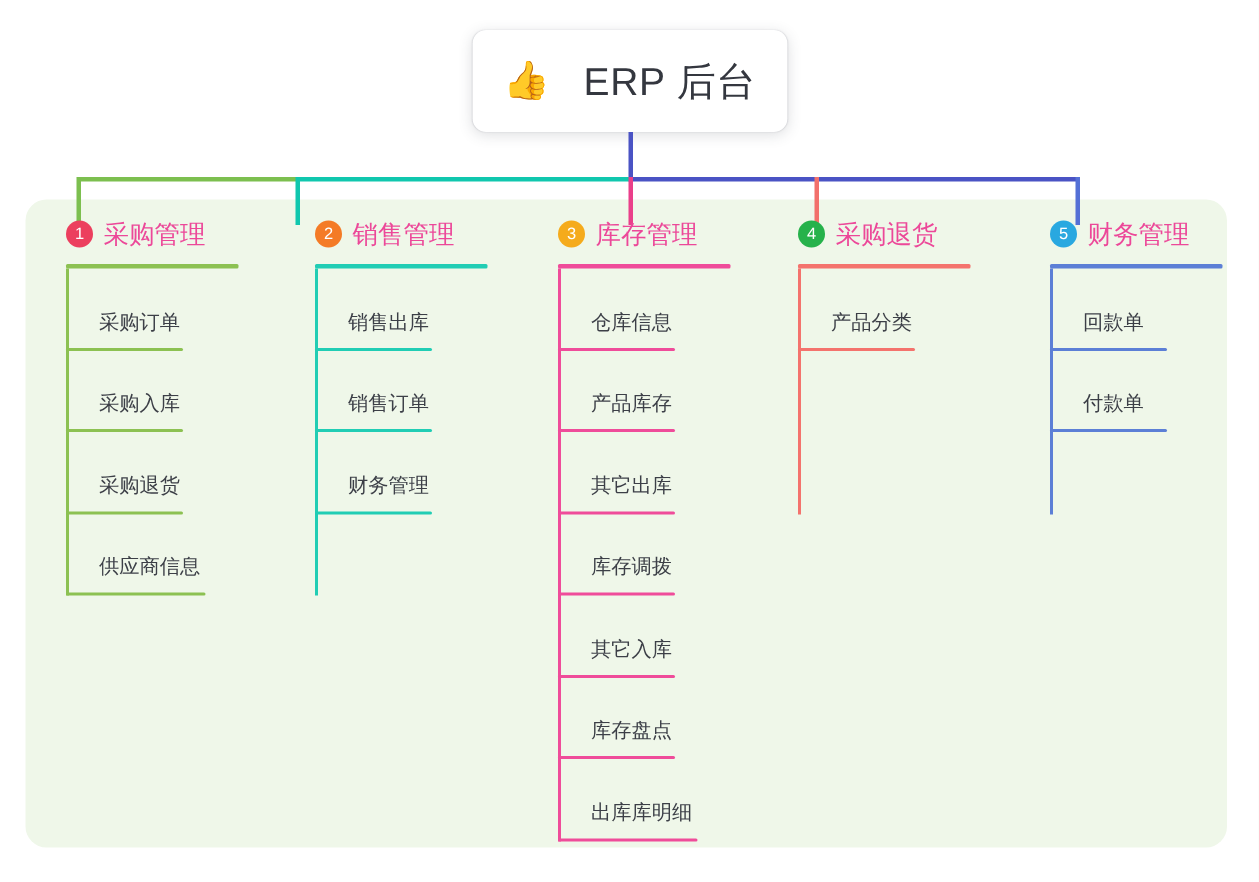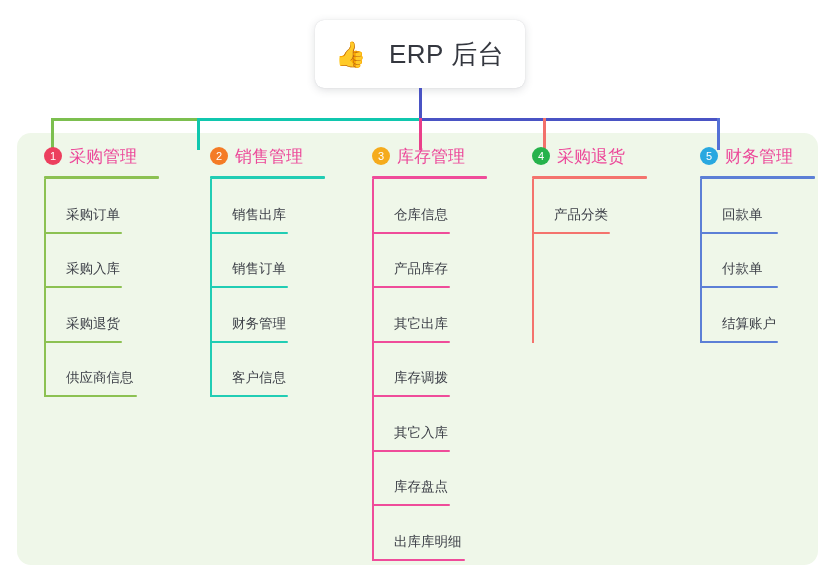--- a/index.html
+++ b/index.html
@@ -198,24 +198,20 @@
             <div class="item-rule" style="background: rgb(33, 205, 180); width: 78px;"></div>
           </div>
           <div class="item">
             <span class="item-label">销售订单</span>
             <div class="item-rule" style="background: rgb(33, 205, 180); width: 78px;"></div>
           </div>
           <div class="item">
             <span class="item-label">财务管理</span>
             <div class="item-rule" style="background: rgb(33, 205, 180); width: 78px;"></div>
           </div>
-          <div class="item">
-            <span class="item-label">客户信息</span>
-            <div class="item-rule" style="background: rgb(33, 205, 180); width: 78px;"></div>
-          </div>
         </div>
       </div>
       <div class="column" style="left: 372px;">
         <div class="col-head">
           <span class="badge" style="background: rgb(245, 171, 28);">3</span>
           <span class="col-title">库存管理</span>
         </div>
         <div class="head-rule" style="background: rgb(239, 76, 154);"></div>
         <div class="items">
           <div class="spine" style="background: rgb(239, 76, 154); height: 381.5px;"></div>
@@ -272,21 +268,17 @@
         <div class="items">
           <div class="spine" style="background: rgb(92, 127, 214); height: 163.5px;"></div>
           <div class="item">
             <span class="item-label">回款单</span>
             <div class="item-rule" style="background: rgb(92, 127, 214); width: 78px;"></div>
           </div>
           <div class="item">
             <span class="item-label">付款单</span>
             <div class="item-rule" style="background: rgb(92, 127, 214); width: 78px;"></div>
           </div>
-          <div class="item">
-            <span class="item-label">结算账户</span>
-            <div class="item-rule" style="background: rgb(92, 127, 214); width: 78px;"></div>
-          </div>
         </div>
       </div>
     </div>
 
 </div>
 
 </body></html>

